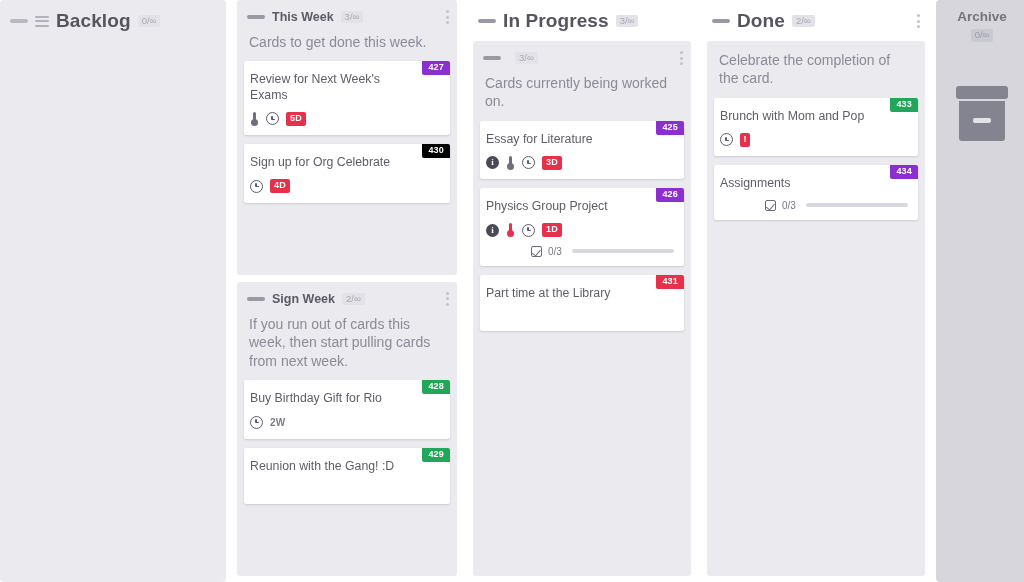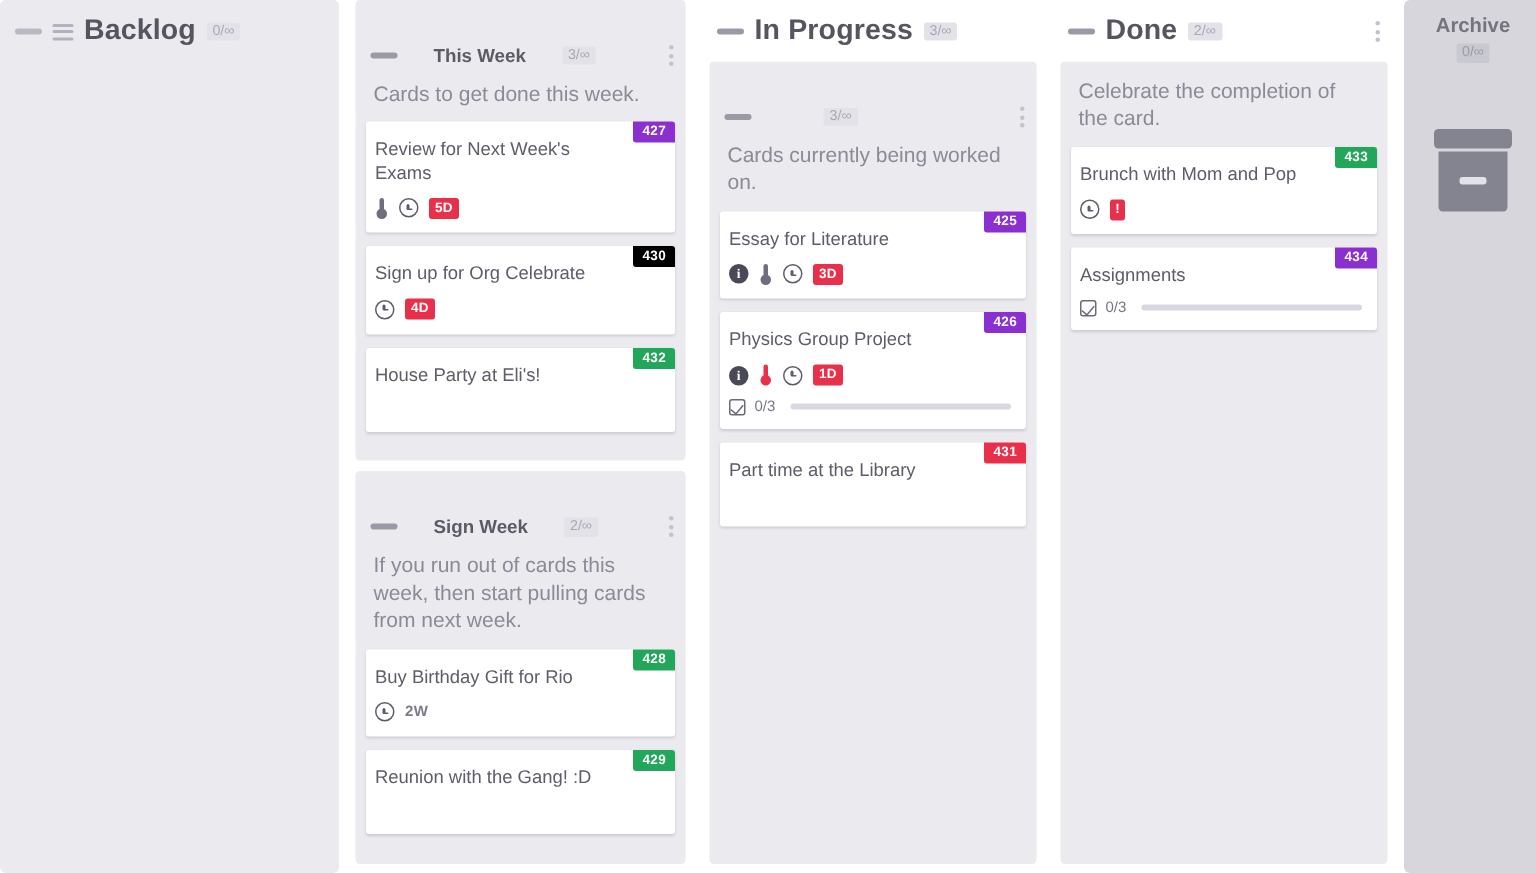--- a/index.html
+++ b/index.html
@@ -102,23 +102,22 @@
   .lane {
     background: #eaeaef;
     border-radius: 3px;
     display: flex;
     flex-direction: column;
     flex: none;
     overflow: hidden;
   }
   .lane.grow { flex: 1 1 auto; }
   .lane-head {
-    display: flex; align-items: center; gap: 24px;
+    display: flex; align-items: center; gap: 7px;
     padding: 10px 8px 6px 10px;
-    margin-top: 20px;
   }
   .lane-title {
     font-size: 12.5px; font-weight: bold; color: #5b5b66; white-space: nowrap;
   }
   .lane-desc {
     font-size: 14px; color: #8b8b97; line-height: 1.32;
     padding: 4px 12px 10px 12px;
   }
   .col-todo  .lane-desc,
   .col-progress .lane-desc { padding-top: 3px; }
@@ -194,21 +193,21 @@
   .due {
     font-size:9px;font-weight:bold;color:#fff;background:#e8304a;
     padding:2px 4px 3px 4px;border-radius:2px;line-height:1;letter-spacing:.2px;
     min-width:9px;text-align:center;
   }
   .due.narrow { padding:2px 3.5px 3px 3.5px; }
 
   .date-text { font-size:10px;color:#7c7c89;font-weight:bold;letter-spacing:.2px; }
 
   
-  .check-row { display:flex;align-items:center;gap:6px; }
+  .check-row { display:flex;align-items:center;gap:6px;margin-left:45px; }
   .ic-check {
     width:11px;height:11px;border:1.4px solid #6b6b78;border-radius:2px;
     position:relative;flex:none;
   }
   .ic-check::after{
     content:"";position:absolute;left:1.6px;top:1px;width:4px;height:6.5px;
     border-right:1.5px solid #6b6b78;border-bottom:1.5px solid #6b6b78;
     transform:rotate(40deg);
   }
   .check-count { font-size:10px;color:#777784; }
@@ -284,24 +283,20 @@
 
           <div class="card">
             <span class="card-id" style="background:#000000">430</span>
             <div class="card-title">Sign up for Org Celebrate</div>
             <div class="meta-row">
               <span class="ic-clock"></span>
               <span class="due">4D</span>
             </div>
           </div>
 
-          <div class="card" style="min-height:56px">
-            <span class="card-id" style="background:#21a65a">432</span>
-            <div class="card-title">House Party at Eli's!</div>
-          </div>
 
         </div>
       </div>
 
       <div class="lane grow">
         <div class="lane-head">
           <span class="handle dark"></span>
           <span class="lane-title">Sign Week</span>
           <span class="wip-badge">2/∞</span>
           <span class="dots">

